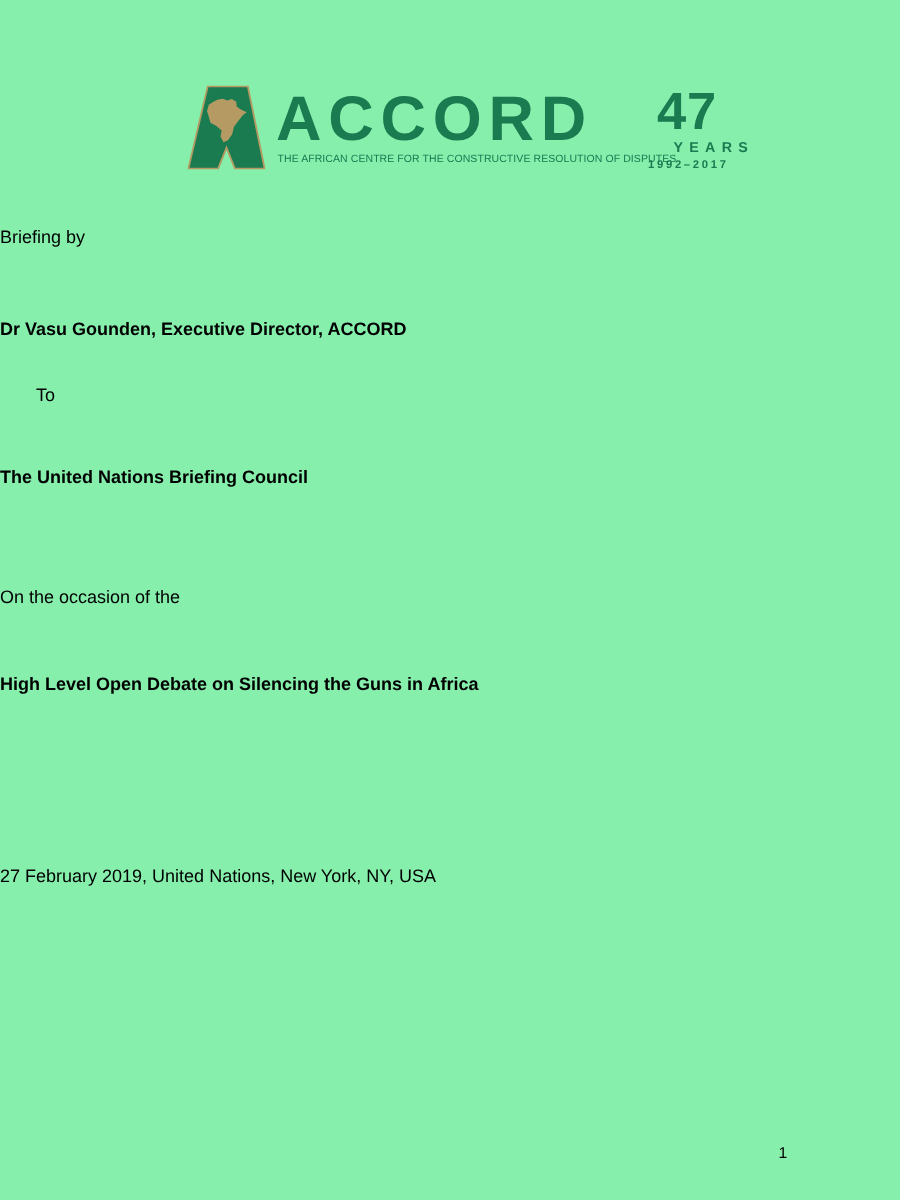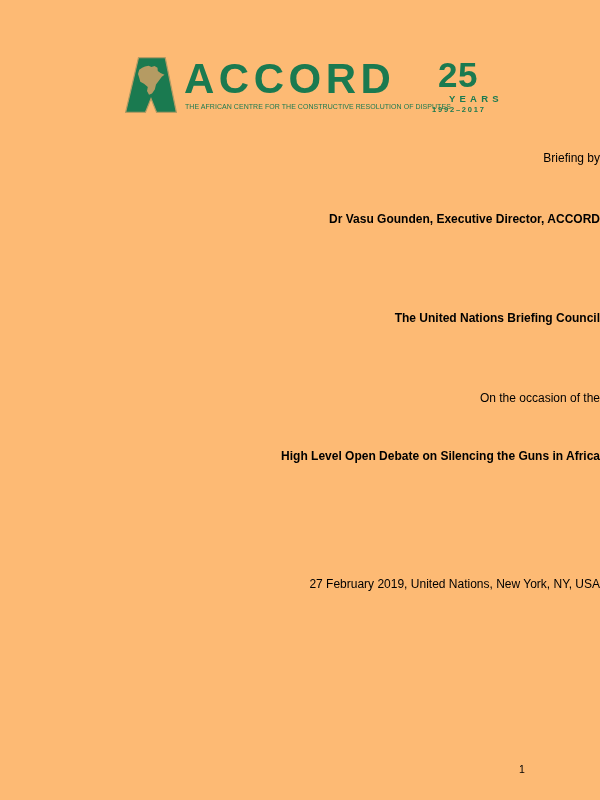--- a/index.html
+++ b/index.html
@@ -5,21 +5,21 @@
   html, body { margin: 0; padding: 0; }
   body {
     width: 600px; height: 800px;
     background: #ffffff;
     font-family: "Liberation Sans", sans-serif;
     position: relative;
     overflow: hidden;
   }
   .page {
     position: absolute; inset: 0;
-    background: #fdba74;
+    background: #86efac;
   }
 
   
   .logo {
     position: absolute;
     left: 125px; top: 57px;
     width: 362px; height: 58px;
   }
   .logo-mark {
     position: absolute; left: 0; top: 0;
@@ -66,21 +66,21 @@
     font-weight: bold;
     letter-spacing: 1.8px;
     margin-right: -1.8px;
     white-space: nowrap;
   }
 
   
   .line {
     position: absolute; left: 0;
     width: 100%;
-    text-align: right;
+    text-align: left;
     font-size: 12px; line-height: 15px;
     color: #000000;
     white-space: nowrap;
   }
   .line.bold { font-weight: bold; }
   .l-briefing { top: 151px; }
   .l-speaker  { top: 212px; }
   .l-to       { top: 256px; margin-left: 24px; }
   .l-council  { top: 311px; }
   .l-occasion { top: 391px; }
@@ -109,21 +109,21 @@
                L35.5 16 L39.5 17.8 L36.8 19.8 L34 23.5 L31 27.5 L29.8 32.5
                L27 36.5 L24 37.8 L22 34 L22.8 30 L19 26.8 L15.3 24.8
                L14.2 20.8 L13 17 L14.2 12.8 L17.2 10.8 Z" fill="#b59b63" stroke="none"></path>
     </svg>
 
     <div class="logo-wordmark">ACCORD</div>
 
     <div class="logo-tagline">THE AFRICAN CENTRE FOR THE CONSTRUCTIVE RESOLUTION OF DISPUTES</div>
 
     <div class="logo-anniv">
-      <div class="anniv-number">25</div>
+      <div class="anniv-number">47</div>
       <div class="anniv-years">YEARS</div>
       <div class="anniv-range">1992–2017</div>
     </div>
   </div>
 
   <div class="line l-briefing">Briefing by</div>
 
   <div class="line bold l-speaker">Dr Vasu Gounden, Executive Director, ACCORD</div>
 
   <div class="line l-to">To</div>

